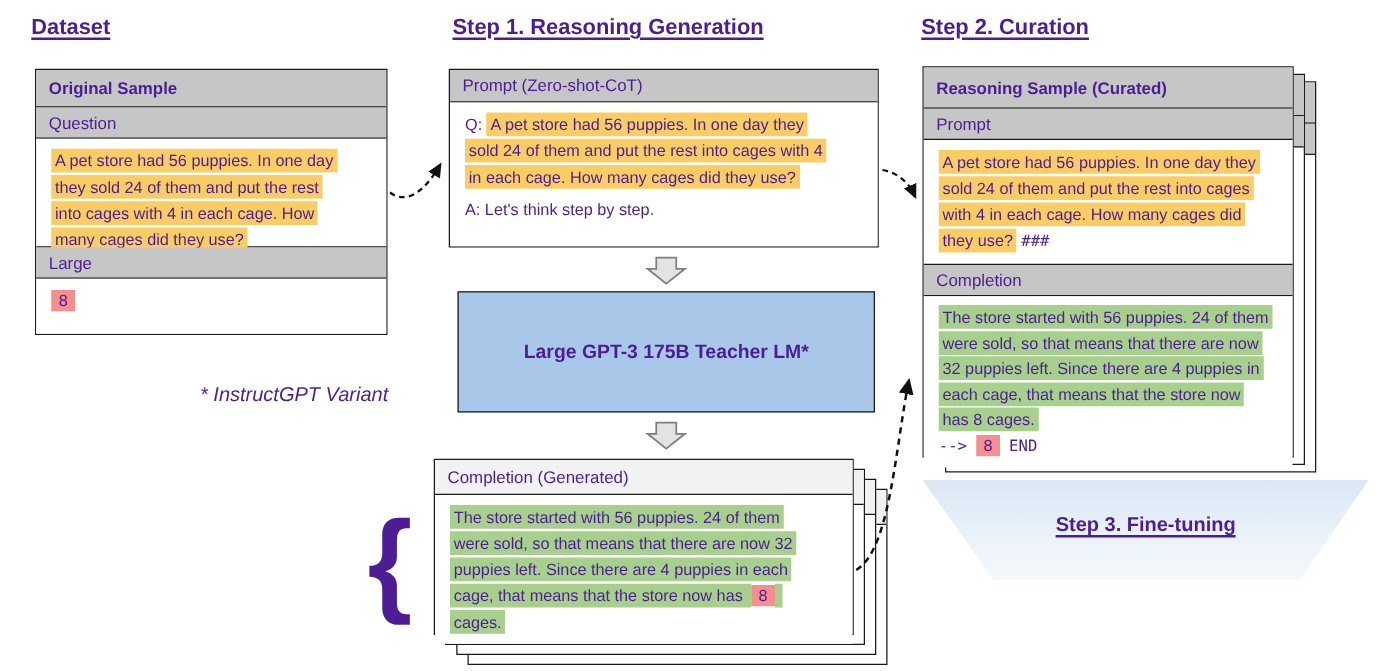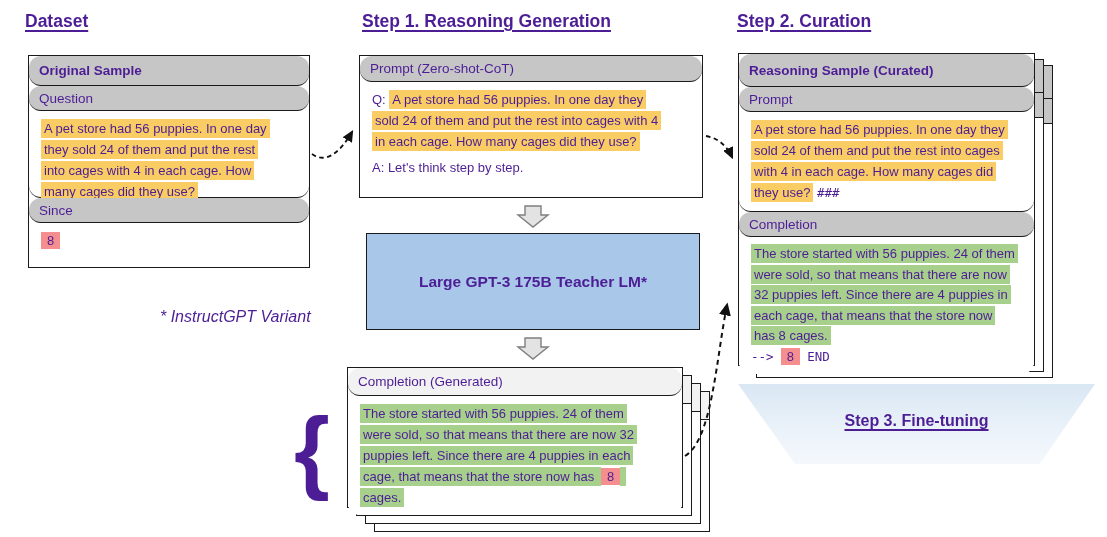--- a/index.html
+++ b/index.html
@@ -8,21 +8,21 @@
     font-family:"Liberation Sans", sans-serif;color:#4c1d95;background:#fff;
   }
   .sec-title{
     position:absolute;margin:0;font-size:17.5px;font-weight:bold;
     text-decoration:underline;text-decoration-thickness:2px;text-underline-offset:3px;
   }
   
   .card{position:absolute;box-sizing:border-box;border:1.6px solid #1a1a1a;background:#fff;display:flex;flex-direction:column;z-index:2;}
   .layer{position:absolute;box-sizing:border-box;border:1.4px solid #1a1a1a;background:#fff;z-index:1;}
   .layer .band{box-sizing:border-box;border-bottom:1.4px solid #1a1a1a;}
-  .row{box-sizing:border-box;flex:0 0 auto;padding:4px 10px;font-size:13.5px;display:flex;align-items:center;border-radius:12px;}
+  .row{box-sizing:border-box;flex:0 0 auto;padding:4px 10px;font-size:13.5px;display:flex;align-items:center;}
   .row.hdr{background:#c6c6c6;border-bottom:1.6px solid #1a1a1a;}
   .row.lt{background:#f2f2f2;border-bottom:1.6px solid #1a1a1a;}
   .row.body{background:#fff;display:block;padding:7px 12px;line-height:21px;font-size:13px;border-bottom:1.6px solid #1a1a1a;}
   .row.last{border-bottom:none;flex:1 1 auto;}
   .bold{font-weight:bold;}
   
   .hl{padding:2px 3px;box-decoration-break:clone;-webkit-box-decoration-break:clone;}
   .y{background:#f9cd64;}
   .g{background:#a8d08d;}
   .chip{background:#f58f8f;padding:1px 6px;}
@@ -59,21 +59,21 @@
 <div class="canvas">
 
   <h2 class="sec-title" style="left:25px;top:11px;">Dataset</h2>
 
   <div class="card" style="left:28px;top:55px;width:282px;height:213px;">
     <div class="row hdr bold" style="height:30px;">Original Sample</div>
     <div class="row hdr" style="height:25px;">Question</div>
     <div class="row body" style="height:87px;padding-right:38px;">
       <span class="hl y">A pet store had 56 puppies. In one day they sold 24 of them and put the rest into cages with 4 in each cage. How many cages did they use?</span>
     </div>
-    <div class="row hdr" style="height:25px;">Since</div>
+    <div class="row hdr" style="height:25px;">Large</div>
     <div class="row body last">
       <span class="chip">8</span>
     </div>
   </div>
 
   <div class="note" style="left:160px;top:308px;">* InstructGPT Variant</div>
 
   <div class="brace" style="left:294px;top:404px;">{</div>
 
   <h2 class="sec-title" style="left:362px;top:11px;">Step 1. Reasoning Generation</h2>

